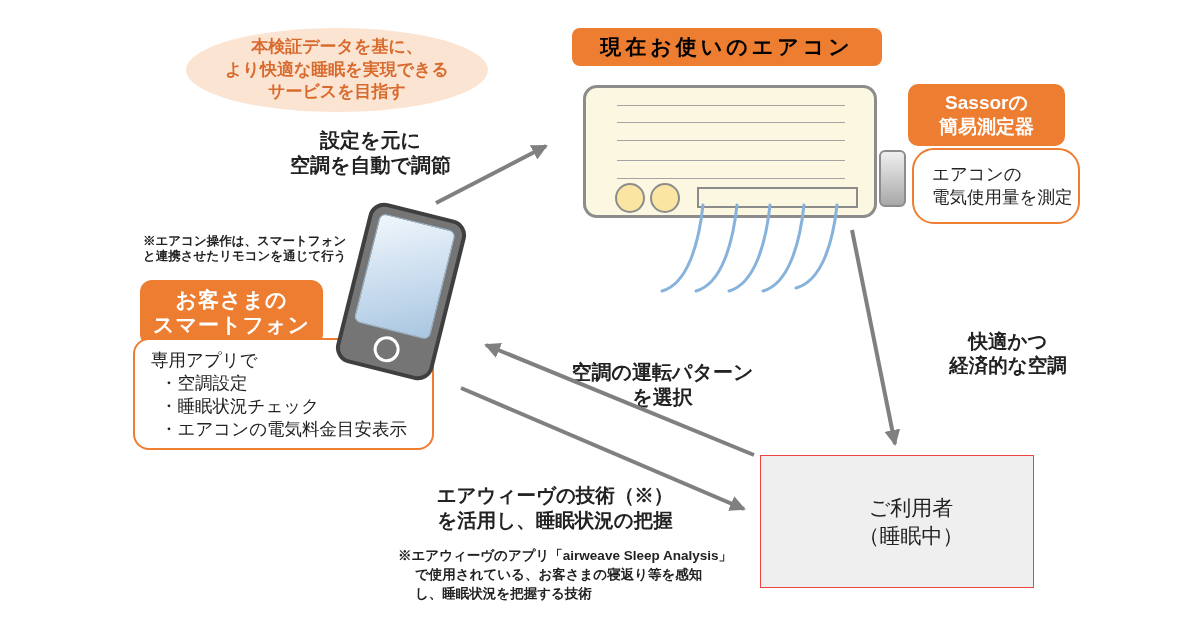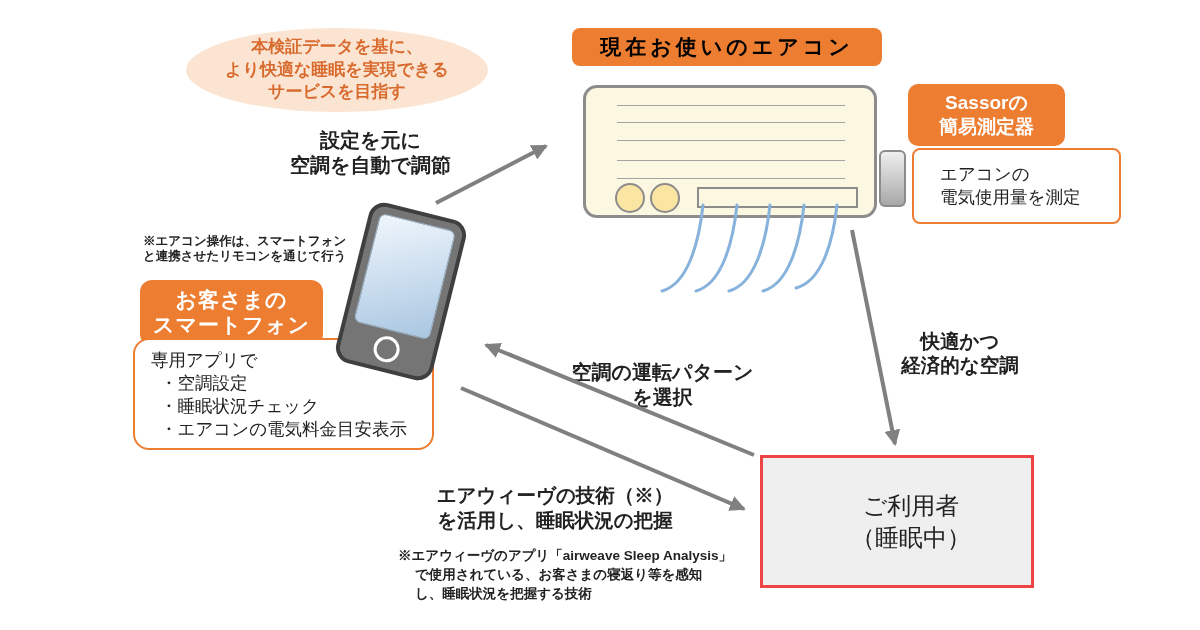--- a/index.html
+++ b/index.html
@@ -9,34 +9,34 @@
   .goal-ellipse{left:186px;top:28px;width:302px;height:84px;background:#FBE5D2;border-radius:50%;z-index:2;display:flex;flex-direction:column;justify-content:center;align-items:center;color:#D96A2E;font-weight:bold;font-size:17px;line-height:1.35;text-align:center;}
   .lbl{z-index:2;text-align:center;}
   .lbl-setting{left:258px;top:128px;width:225px;font-size:20px;font-weight:600;line-height:1.25;}
   .ac-header{left:572px;top:28px;width:310px;height:38px;background:#ED7D31;border-radius:8px;color:#000000;font-weight:bold;font-size:21px;letter-spacing:4px;display:flex;align-items:center;justify-content:center;z-index:2;}
   .ac-body{left:583px;top:85px;width:294px;height:133px;background:#FBF7E0;border:3px solid #8c8c8c;border-radius:14px;z-index:2;box-sizing:border-box;}
   .ac-line{position:absolute;left:31px;width:228px;height:0;border-top:1.6px solid #a3a3a3;}
   .ac-circle{position:absolute;width:26px;height:26px;border-radius:50%;background:#FBE5A3;border:2px solid #8c8c8c;top:95px;}
   .ac-vent{position:absolute;left:111px;top:99px;width:161px;height:21px;border:2px solid #8c8c8c;box-sizing:border-box;}
   .device{left:879px;top:150px;width:27px;height:57px;border:2px solid #8c8c8c;border-radius:6px;background:linear-gradient(180deg,#efefef,#a8a8a8);z-index:3;box-sizing:border-box;}
   .sassor-box{left:908px;top:84px;width:157px;height:62px;background:#ED7D31;border-radius:10px;color:#fff;font-weight:bold;font-size:19px;line-height:1.25;display:flex;flex-direction:column;justify-content:center;align-items:center;z-index:2;text-align:center;}
-  .measure-box{left:912px;top:148px;width:209px;height:76px;background:#fff;border:2px solid #ED7D31;border-radius:8px;z-index:2;box-sizing:border-box;display:flex;flex-direction:column;justify-content:center;padding-left:26px;font-size:17.5px;line-height:1.3;}
+  .measure-box{left:912px;top:148px;width:168px;height:76px;background:#fff;border:2px solid #ED7D31;border-radius:22px;z-index:2;box-sizing:border-box;display:flex;flex-direction:column;justify-content:center;padding-left:18px;font-size:17.5px;line-height:1.3;}
   .remote-note{left:143px;top:234px;width:210px;font-size:12.5px;font-weight:bold;line-height:1.22;z-index:2;}
   .customer-box{left:140px;top:280px;width:183px;height:66px;background:#ED7D31;border-radius:12px;color:#fff;font-weight:bold;font-size:21px;letter-spacing:1px;line-height:1.18;display:flex;flex-direction:column;justify-content:center;align-items:center;z-index:2;text-align:center;}
   .app-box{left:133px;top:338px;width:301px;height:112px;background:#fff;border:2px solid #ED7D31;border-radius:16px;z-index:2;box-sizing:border-box;padding:9px 0 0 16px;font-size:17.5px;line-height:1.32;}
   .app-box .indent{padding-left:9px;}
   .phone{left:351px;top:209px;width:100px;height:165px;background:#757575;border:4px solid #3f3f3f;border-radius:16px;transform:rotate(14deg);z-index:4;box-sizing:border-box;}
   .phone-screen{position:absolute;left:7px;top:7px;right:7px;bottom:38px;background:linear-gradient(155deg,#f0f6fc 0%,#c9dcee 55%,#a9c6e0 100%);border-radius:7px;border:1px solid #9fb8cc;}
   .phone-home{position:absolute;left:50%;bottom:6px;transform:translateX(-50%);width:20px;height:20px;border-radius:50%;border:3px solid #fff;}
   .lbl-pattern{left:555px;top:360px;width:215px;font-size:20px;font-weight:600;line-height:1.25;}
   .lbl-airweave{left:420px;top:483px;width:270px;font-size:19.5px;font-weight:600;line-height:1.3;}
   .note-airweave{left:398px;top:547px;font-size:13.5px;font-weight:600;line-height:1.4;z-index:2;}
   .note-airweave .indent{padding-left:17px;}
-  .lbl-comfort{left:880px;top:329px;width:160px;font-size:19.5px;font-weight:600;line-height:1.25;}
-  .user-box{left:760px;top:455px;width:274px;height:133px;background:#efefef;border:3px solid #ef4444;display:flex;flex-direction:column;justify-content:center;align-items:center;font-size:24px;font-weight:normal;line-height:1.32;z-index:2;box-sizing:border-box;text-align:center;padding-left:28px;}
+  .lbl-comfort{left:928px;top:329px;width:160px;font-size:19.5px;font-weight:600;line-height:1.25;}
+  .user-box{left:760px;top:455px;width:274px;height:133px;background:#efefef;border:1px solid #ef4444;display:flex;flex-direction:column;justify-content:center;align-items:center;font-size:21px;font-weight:normal;line-height:1.32;z-index:2;box-sizing:border-box;text-align:center;padding-left:28px;}
 </style>
 </head>
 <body>
 
 <svg id="diagram-svg" width="1200" height="630" viewBox="0 0 1200 630">
   <defs>
     <marker id="ah" markerUnits="userSpaceOnUse" markerWidth="18" markerHeight="16" refX="14" refY="8" orient="auto">
       <path d="M0,0 L16,8 L0,16 z" fill="#808080"></path>
     </marker>
   </defs>

